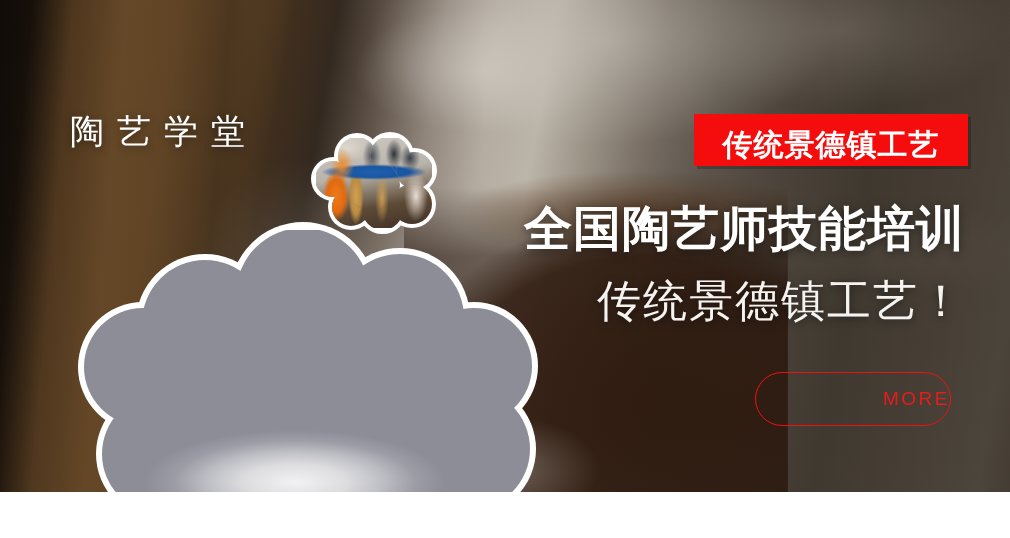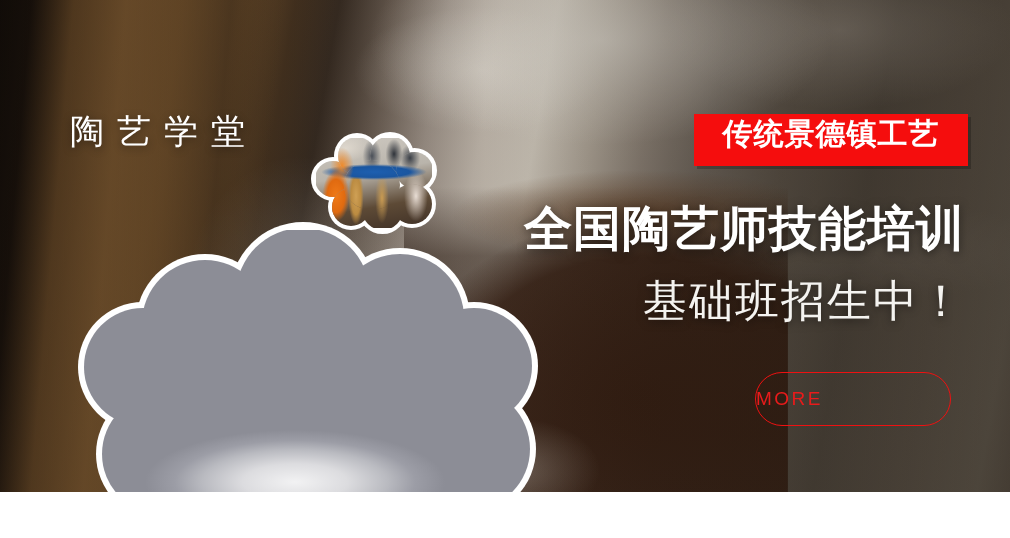--- a/index.html
+++ b/index.html
@@ -90,21 +90,21 @@
     letter-spacing:13px; line-height:1.15;
     text-shadow:0 2px 9px rgba(0,0,0,.45);
     white-space:nowrap;
   }
 
   
   #badge{
     position:absolute; left:694px; top:114px;
     width:274px; height:52px;
     background:#f50d0d;
-    display:flex; align-items:flex-start; justify-content:center;
+    display:flex; align-items:flex-end; justify-content:center;
     box-shadow:3px 3px 0 rgba(0,0,0,.22);
   }
   #badge-label{
     font-size:30px; font-weight:bold; color:#ffffff;
     letter-spacing:1px; white-space:nowrap;
   }
   #headline{
     position:absolute; right:45px; top:197px;
     font-size:48px; font-weight:bold; color:#ffffff;
     letter-spacing:1px; white-space:nowrap;
@@ -117,21 +117,21 @@
     text-shadow:0 2px 9px rgba(0,0,0,.5);
   }
 
   
   #more-btn{
     position:absolute; left:755px; top:372px;
     width:196px; height:54px;
     border:1.6px solid #ee1111;
     border-radius:27px;
     background:transparent;
-    display:flex; align-items:center; justify-content:flex-start;
+    display:flex; align-items:center; justify-content:flex-end;
     cursor:pointer;
   }
   #more-label{
     font-size:19px; color:#e81b1b; letter-spacing:2.5px; font-weight:400;
   }
 
   
   .cloud-wrap{ position:absolute; }
 
   
@@ -223,21 +223,21 @@
   <div class="bg-layer" id="bg-left-figure"></div>
   <div class="bg-layer" id="bg-blur-soft"></div>
   <div class="bg-layer" id="bg-scrim"></div>
 
   <div id="title-cn">陶艺学堂</div>
 
   <div id="badge">
     <span id="badge-label">传统景德镇工艺</span>
   </div>
   <div id="headline">全国陶艺师技能培训</div>
-  <div id="subline">基础班招生中！</div>
+  <div id="subline">传统景德镇工艺！</div>
 
   <div id="more-btn">
     <span id="more-label">MORE</span>
   </div>
 
   <div class="cloud-wrap" id="cloud-small">
     <div class="cloud-border">
       <div class="lobe" style="left:-5px;  top:19px;  width:44px; height:44px;"></div>
       <div class="lobe" style="left:18px;  top:-5px;  width:46px; height:46px;"></div>
       <div class="lobe" style="left:50px;  top:-6px;  width:48px; height:48px;"></div>

